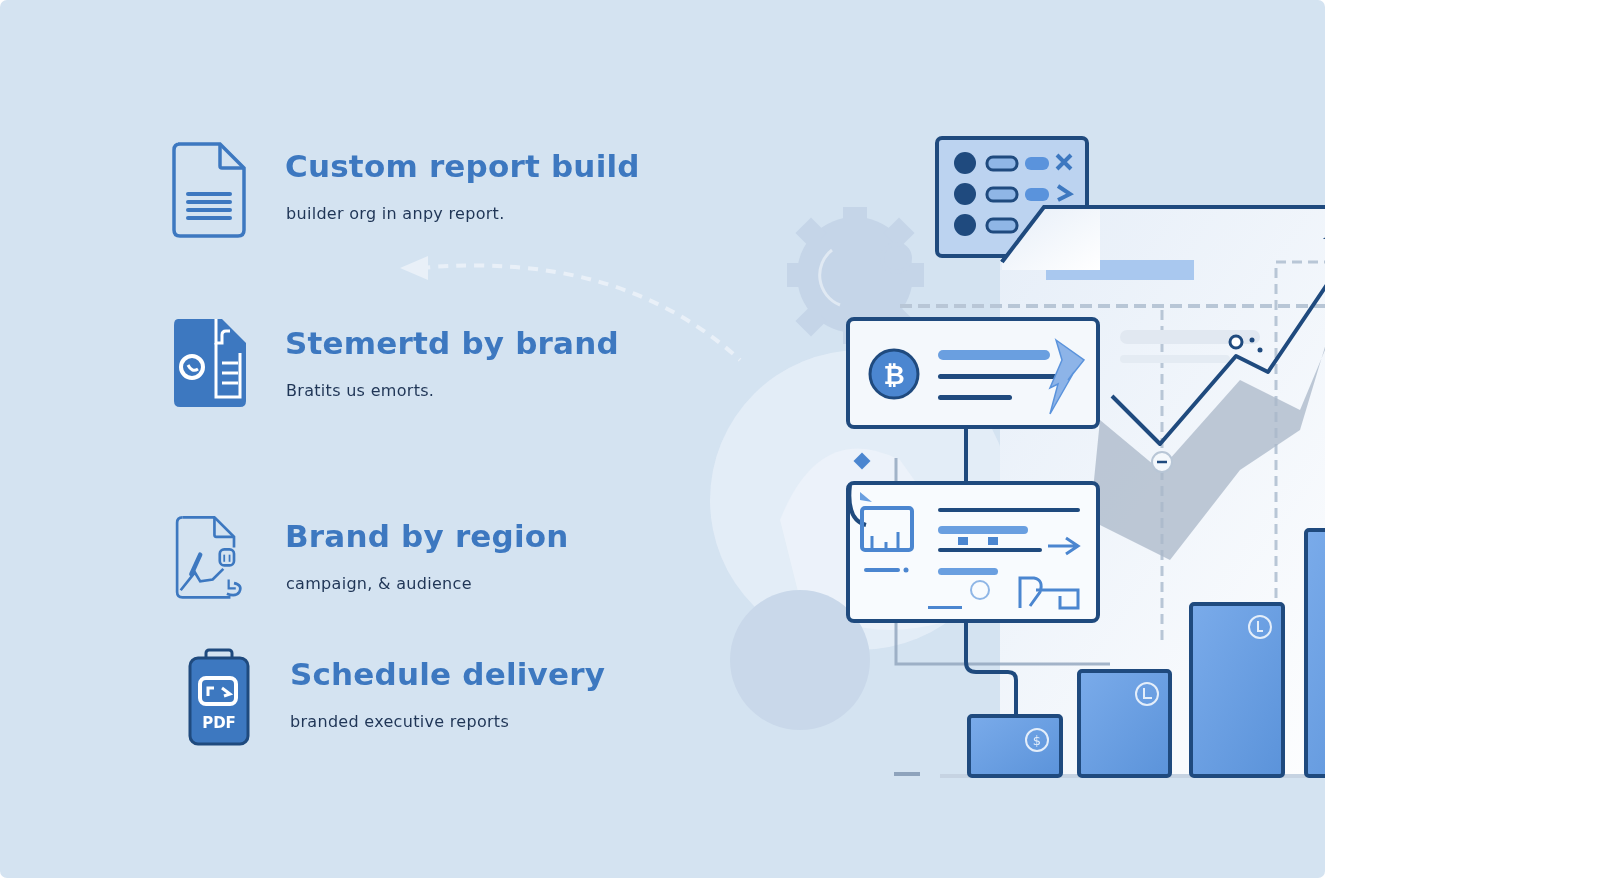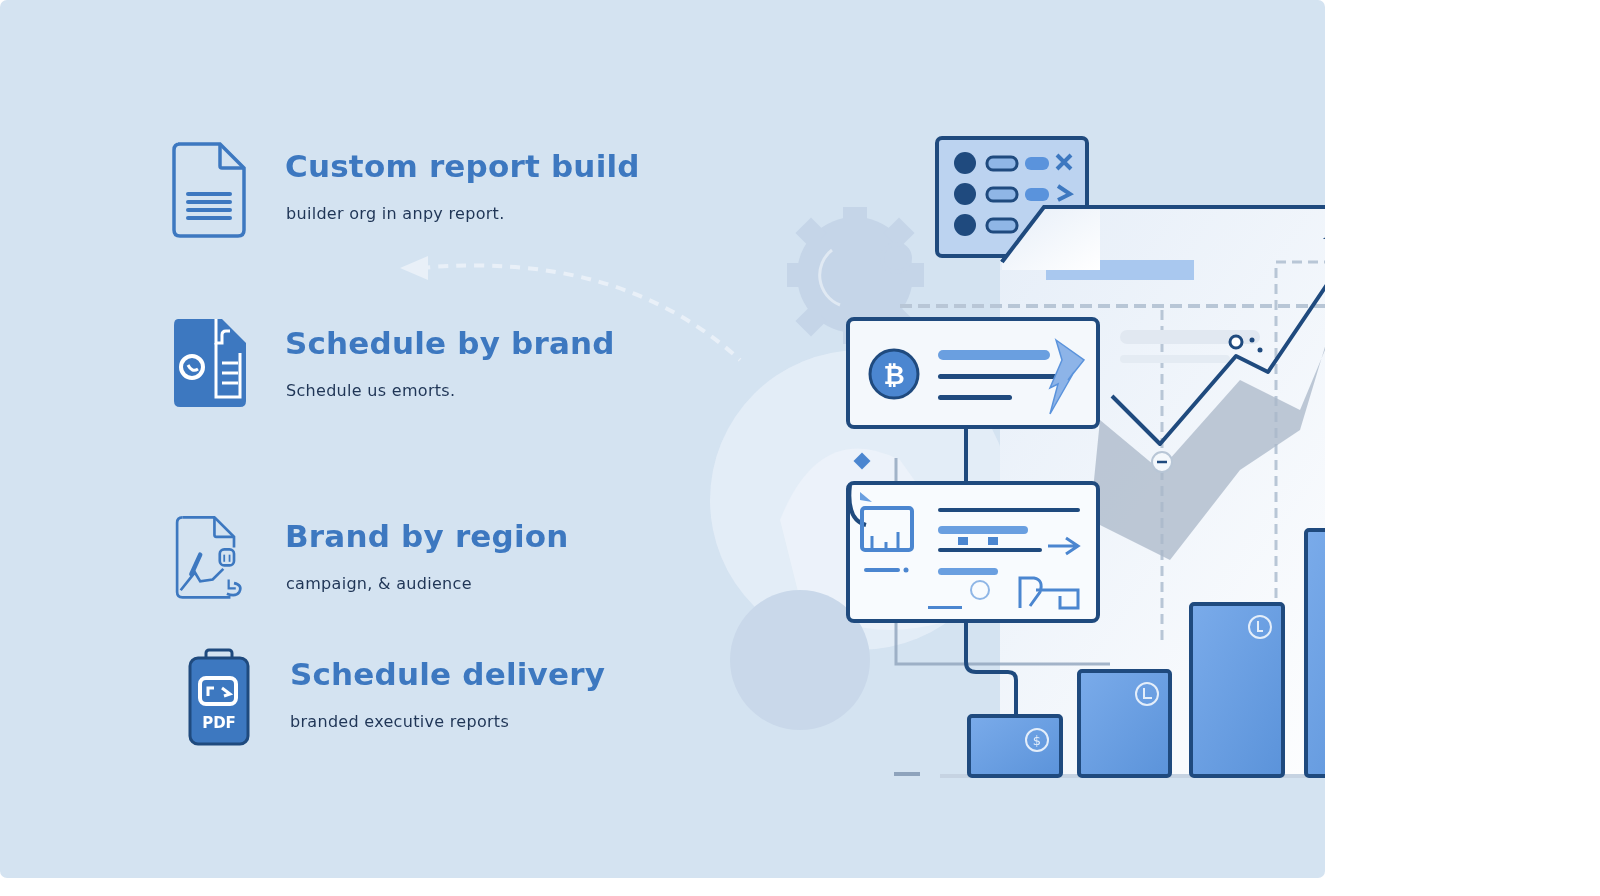--- a/index.html
+++ b/index.html
@@ -42,22 +42,22 @@
     <svg class="icon" viewBox="0 0 80 100">
       <path d="M8 2 H52 L76 26 V84 Q76 90 70 90 H10 Q4 90 4 84 V8 Q4 2 8 2 Z" fill="#3d78c0"></path>
       <path d="M46 2 V26 H52 V18 Q52 14 56 14 H60" fill="none" stroke="#ffffff" stroke-width="3"></path>
       <path d="M46 26 V80 H70 V36" fill="none" stroke="#ffffff" stroke-width="3"></path>
       <line x1="52" y1="46" x2="68" y2="46" stroke="#ffffff" stroke-width="3"></line>
       <line x1="52" y1="56" x2="68" y2="56" stroke="#ffffff" stroke-width="3"></line>
       <line x1="52" y1="66" x2="68" y2="66" stroke="#ffffff" stroke-width="3"></line>
       <circle cx="22" cy="50" r="11" fill="none" stroke="#ffffff" stroke-width="4"></circle>
       <path d="M18 48 Q22 56 28 52" fill="none" stroke="#ffffff" stroke-width="3"></path>
     </svg>
-    <div class="title">Schedule by brand</div>
-    <div class="sub">Schedule us emorts.</div>
+    <div class="title">Stemertd by brand</div>
+    <div class="sub">Bratits us emorts.</div>
   </div>
 
   <div class="feature" style="top:510px;">
     <svg class="icon" viewBox="0 0 90 100">
       <path d="M14 2 H50 L72 24 V36" fill="none" stroke="#3d78c0" stroke-width="3"></path>
       <path d="M50 2 V22 Q50 24 52 24 H72" fill="none" stroke="#3d78c0" stroke-width="3"></path>
       <path d="M14 2 Q8 2 8 8 V86 Q8 92 14 92 H68" fill="none" stroke="#3d78c0" stroke-width="3"></path>
       <path d="M12 84 L28 64 L34 74 L48 72 L60 60" fill="none" stroke="#3d78c0" stroke-width="3"></path>
       <path d="M24 66 L34 44" stroke="#3d78c0" stroke-width="5" stroke-linecap="round"></path>
       <rect x="56" y="38" width="16" height="18" rx="5" fill="#d4e3f1" stroke="#3d78c0" stroke-width="3"></rect>

